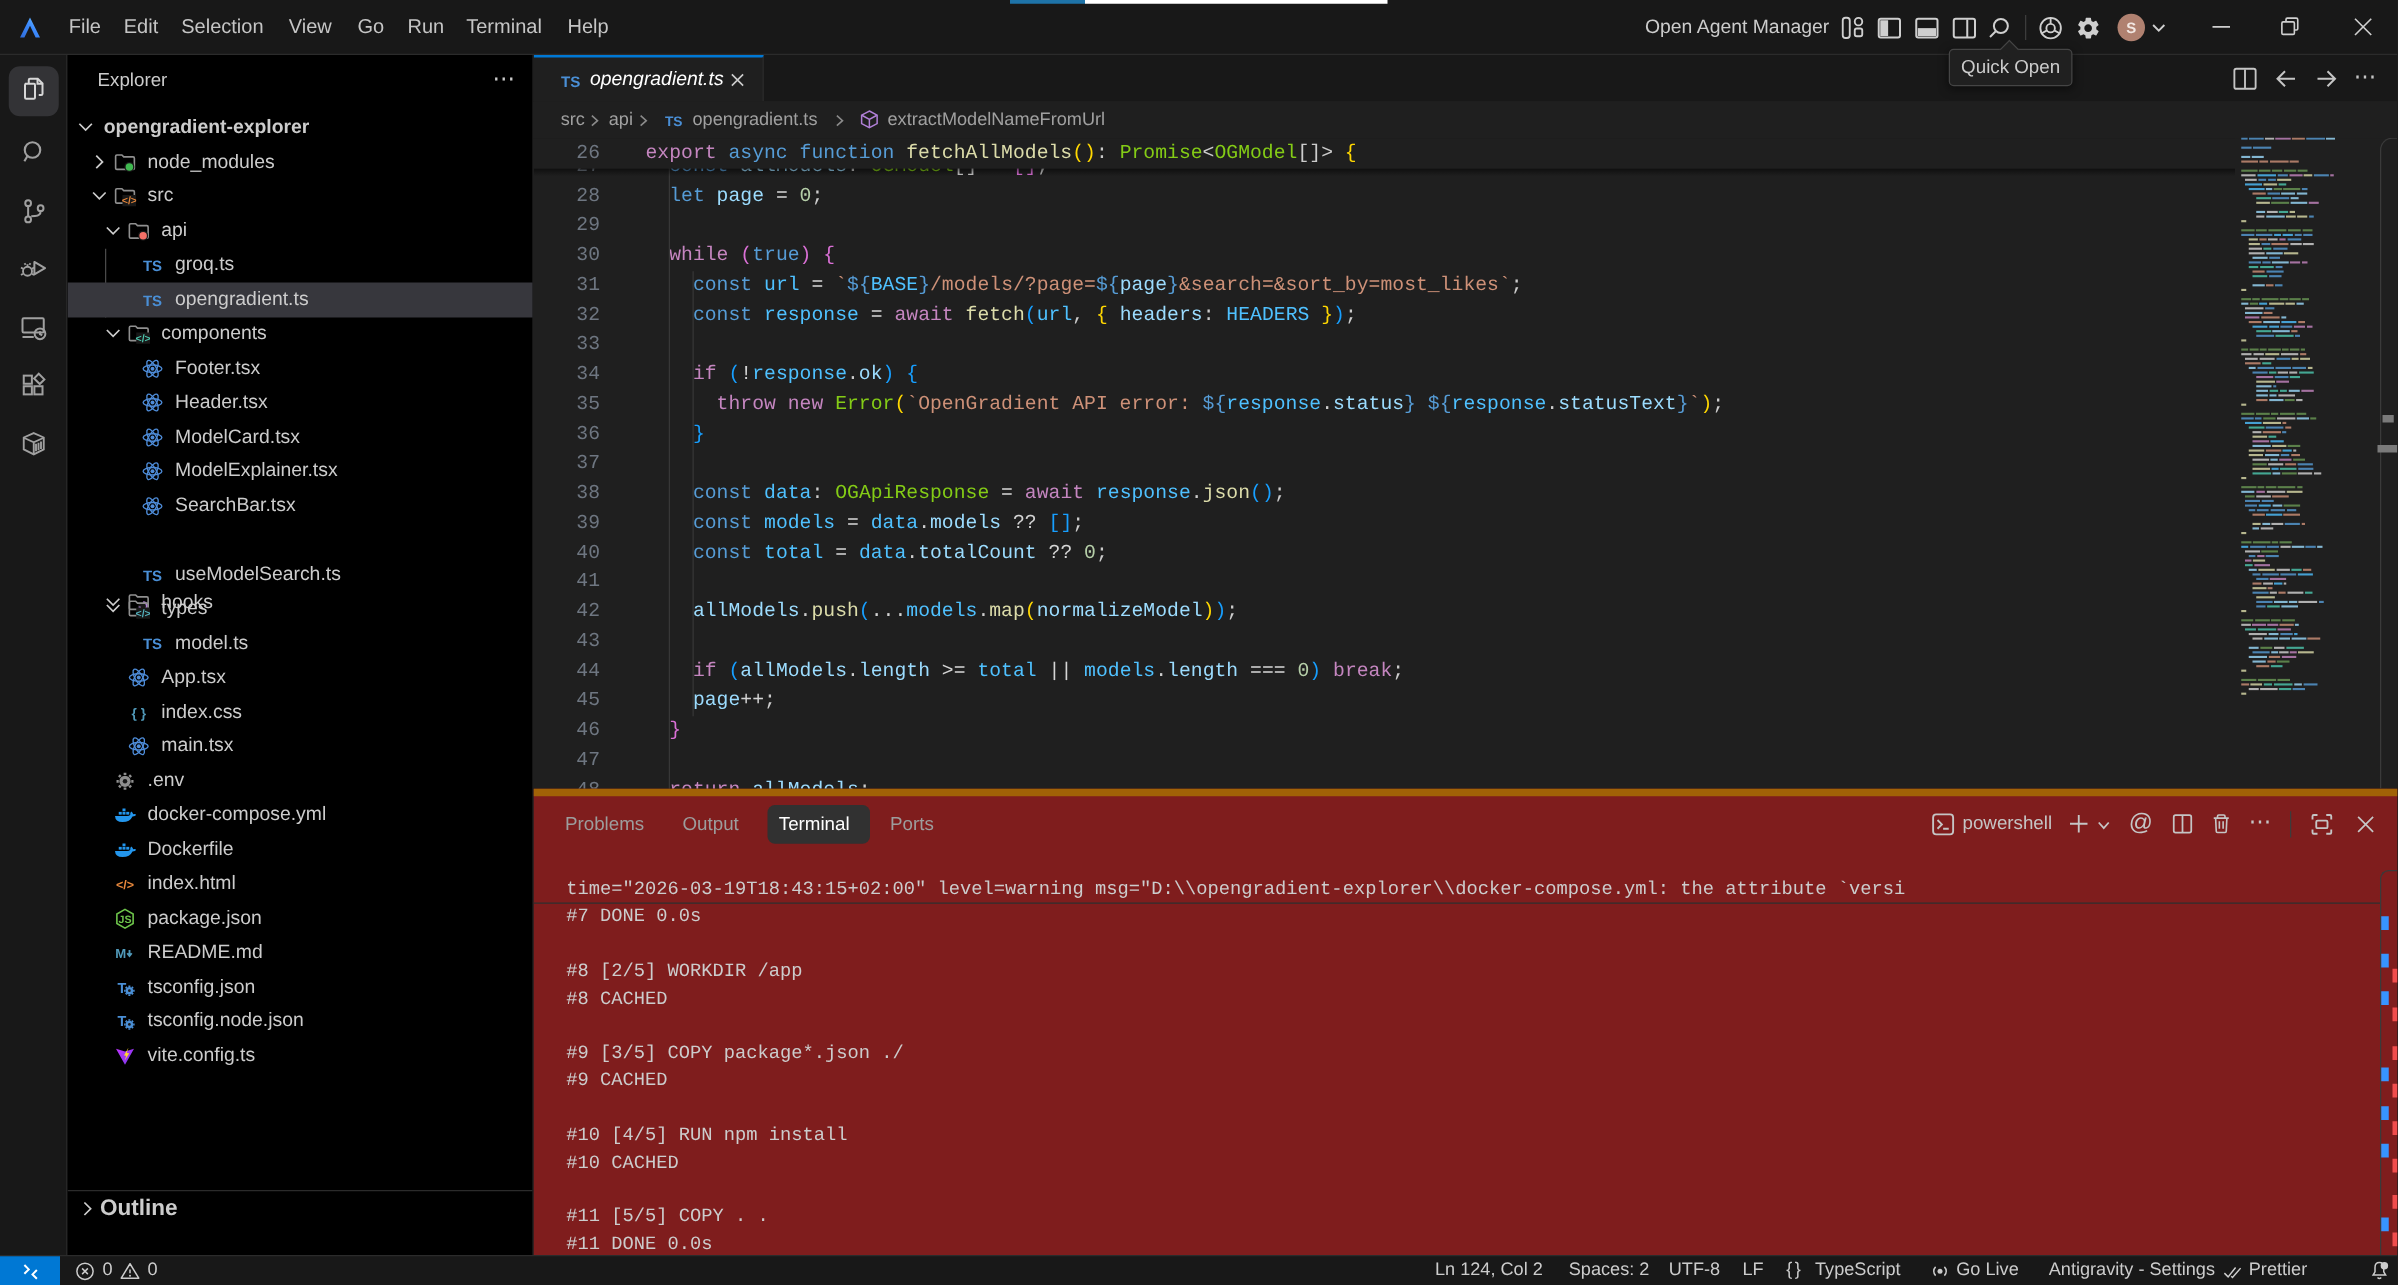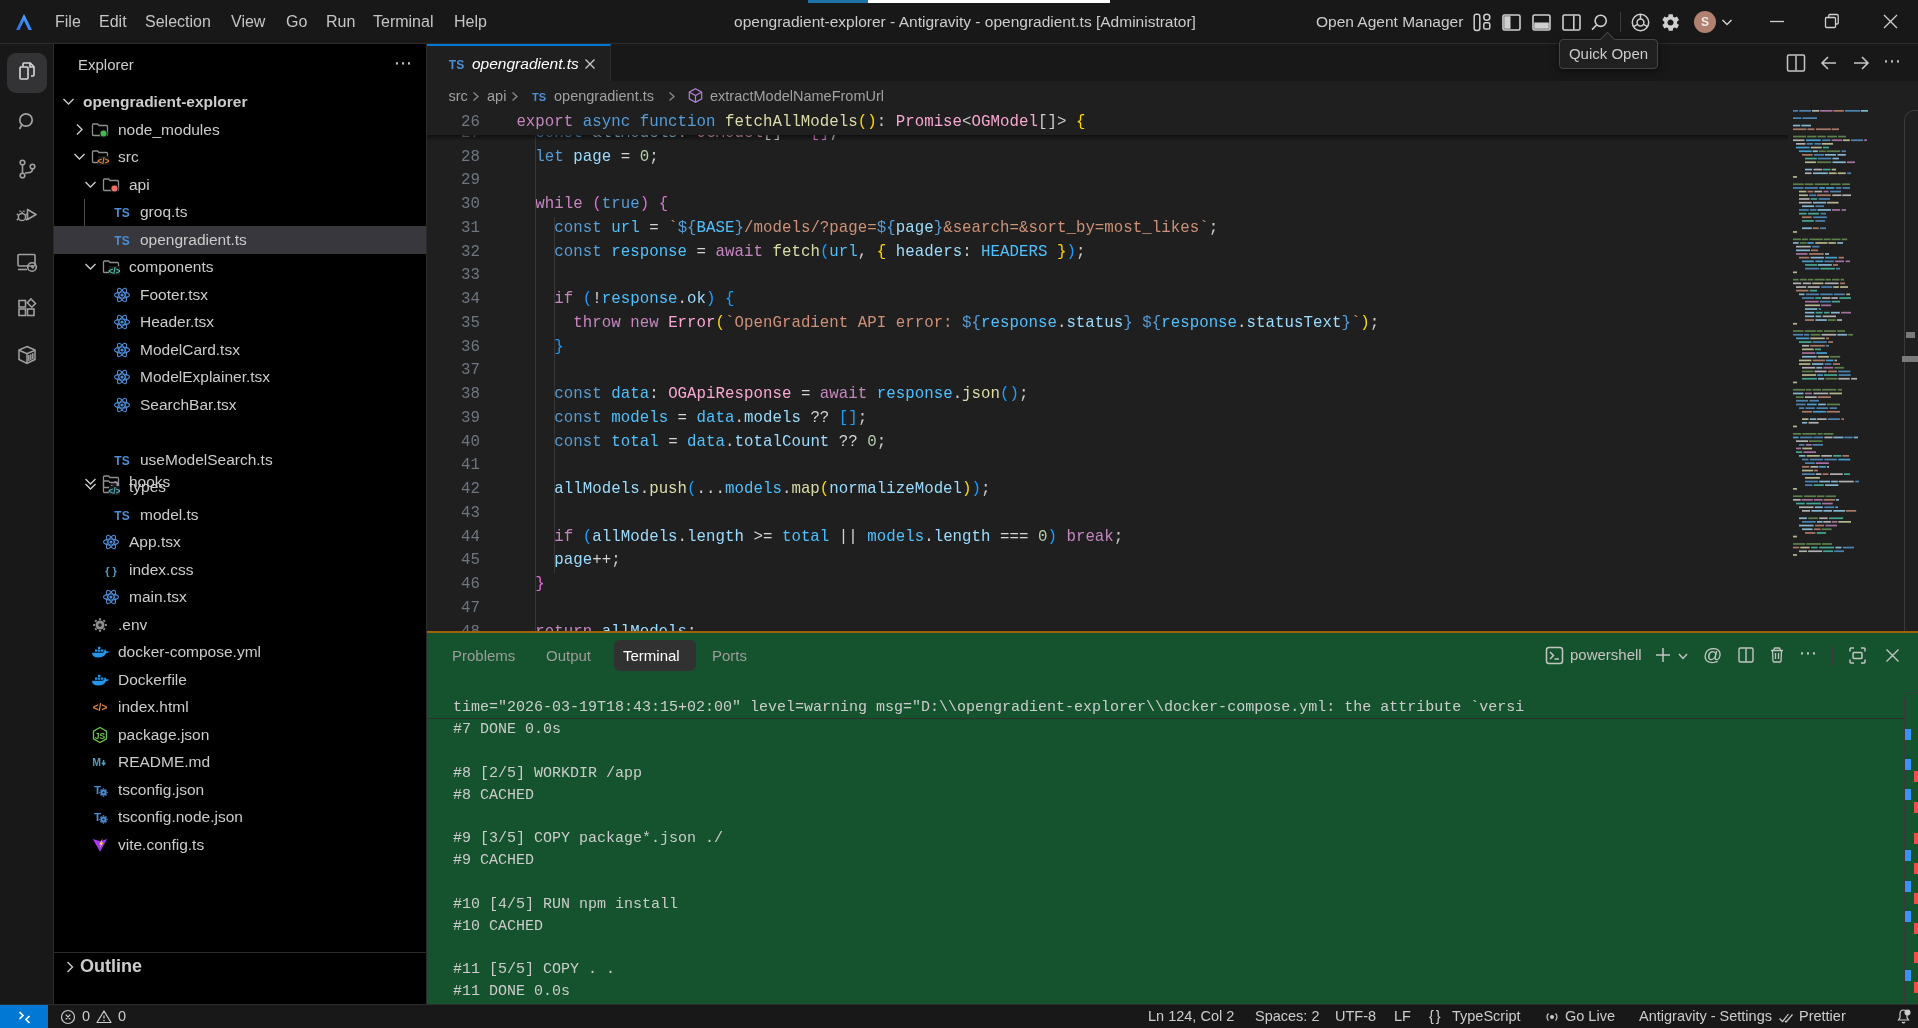--- a/index.html
+++ b/index.html
@@ -48,35 +48,35 @@
     font-family:"Liberation Mono", monospace; font-size:15.75px; letter-spacing:0.03px;
     white-space:pre; color:#cccccc; }
   .gut { position:absolute; left:0px; width:53px; height:23.75px; line-height:23.75px; text-align:right;
     font-family:"Liberation Mono", monospace; font-size:15.75px; color:#6e7681; }
   .iguide { position:absolute; width:1px; background:#373737; }
 
   
   .kp { color:#C586C0; } 
   .kb { color:#569CD6; } 
   .fn { color:#DCDCAA; } 
-  .ty { color:#f9a8d4; } 
+  .ty { color:#84cc16; } 
   .vr { color:#9CDCFE; } 
   .vc { color:#4FC1FF; } 
   .st { color:#CE9178; } 
   .nu { color:#B5CEA8; } 
   .op { color:#d4d4d4; } 
   .pw { color:#cccccc; } 
   .b1 { color:#FFD700; } 
   .b2 { color:#DA70D6; } 
   .b3 { color:#179FFF; } 
   .te { color:#569CD6; } 
 
   
-  #panel { position:absolute; left:427px; top:631px; width:1491px; height:373px; background:#14532d;
-    border-top:2px solid #a16207; }
+  #panel { position:absolute; left:427px; top:631px; width:1491px; height:373px; background:#7f1d1d;
+    border-top:6px solid #a16207; }
   .ptab { position:absolute; top:0; height:45px; line-height:45px; font-size:15px; color:#9d9d9d; }
   .tline { position:absolute; left:26px; height:21.85px; line-height:21.85px;
     font-family:"Liberation Mono", monospace; font-size:15px; color:#cccccc; white-space:pre; }
 
   
   #statusbar { position:absolute; left:0; top:1004px; width:1918px; height:24px; background:#181818;
     border-top:1px solid #2b2b2b; color:#cccccc; font-size:14.5px; }
   .sbit { position:absolute; top:0; height:24px; line-height:23px; white-space:nowrap; }
 
   
@@ -105,21 +105,20 @@
     <div class="menu" style="left:55px">File</div>
     <div class="menu" style="left:99px">Edit</div>
     <div class="menu" style="left:145px">Selection</div>
     <div class="menu" style="left:231px">View</div>
     <div class="menu" style="left:286px">Go</div>
     <div class="menu" style="left:326px">Run</div>
     <div class="menu" style="left:373px">Terminal</div>
     <div class="menu" style="left:454px">Help</div>
     <div class="abs" style="left:808px;top:0;width:59.5px;height:3px;background:#1e73a8"></div>
 <div class="abs" style="left:867.5px;top:0;width:242px;height:3px;background:#ffffff"></div>
-<div id="title-center">opengradient-explorer - Antigravity - opengradient.ts [Administrator]</div>
     <div class="menu" style="left:1316px;color:#cccccc;font-size:15.5px">Open Agent Manager</div>
 <svg class="abs" style="left:1472px;top:12px" width="21" height="21" viewBox="0 0 21 21">
  <g fill="none" stroke="#cfcfcf" stroke-width="1.5">
           <rect x="2.2" y="2.2" width="5.6" height="16.2" rx="2.2"></rect>
           <circle cx="14.8" cy="5.3" r="3"></circle>
           <rect x="11.8" y="10.8" width="6" height="6.2" rx="1.6"></rect>
         </g>
       </svg>
 <svg class="abs" style="left:1501px;top:12px" width="21" height="21" viewBox="0 0 21 21">
  <rect x="2" y="3" width="17" height="15" rx="1.6" fill="none" stroke="#cfcfcf" stroke-width="1.6"></rect>

